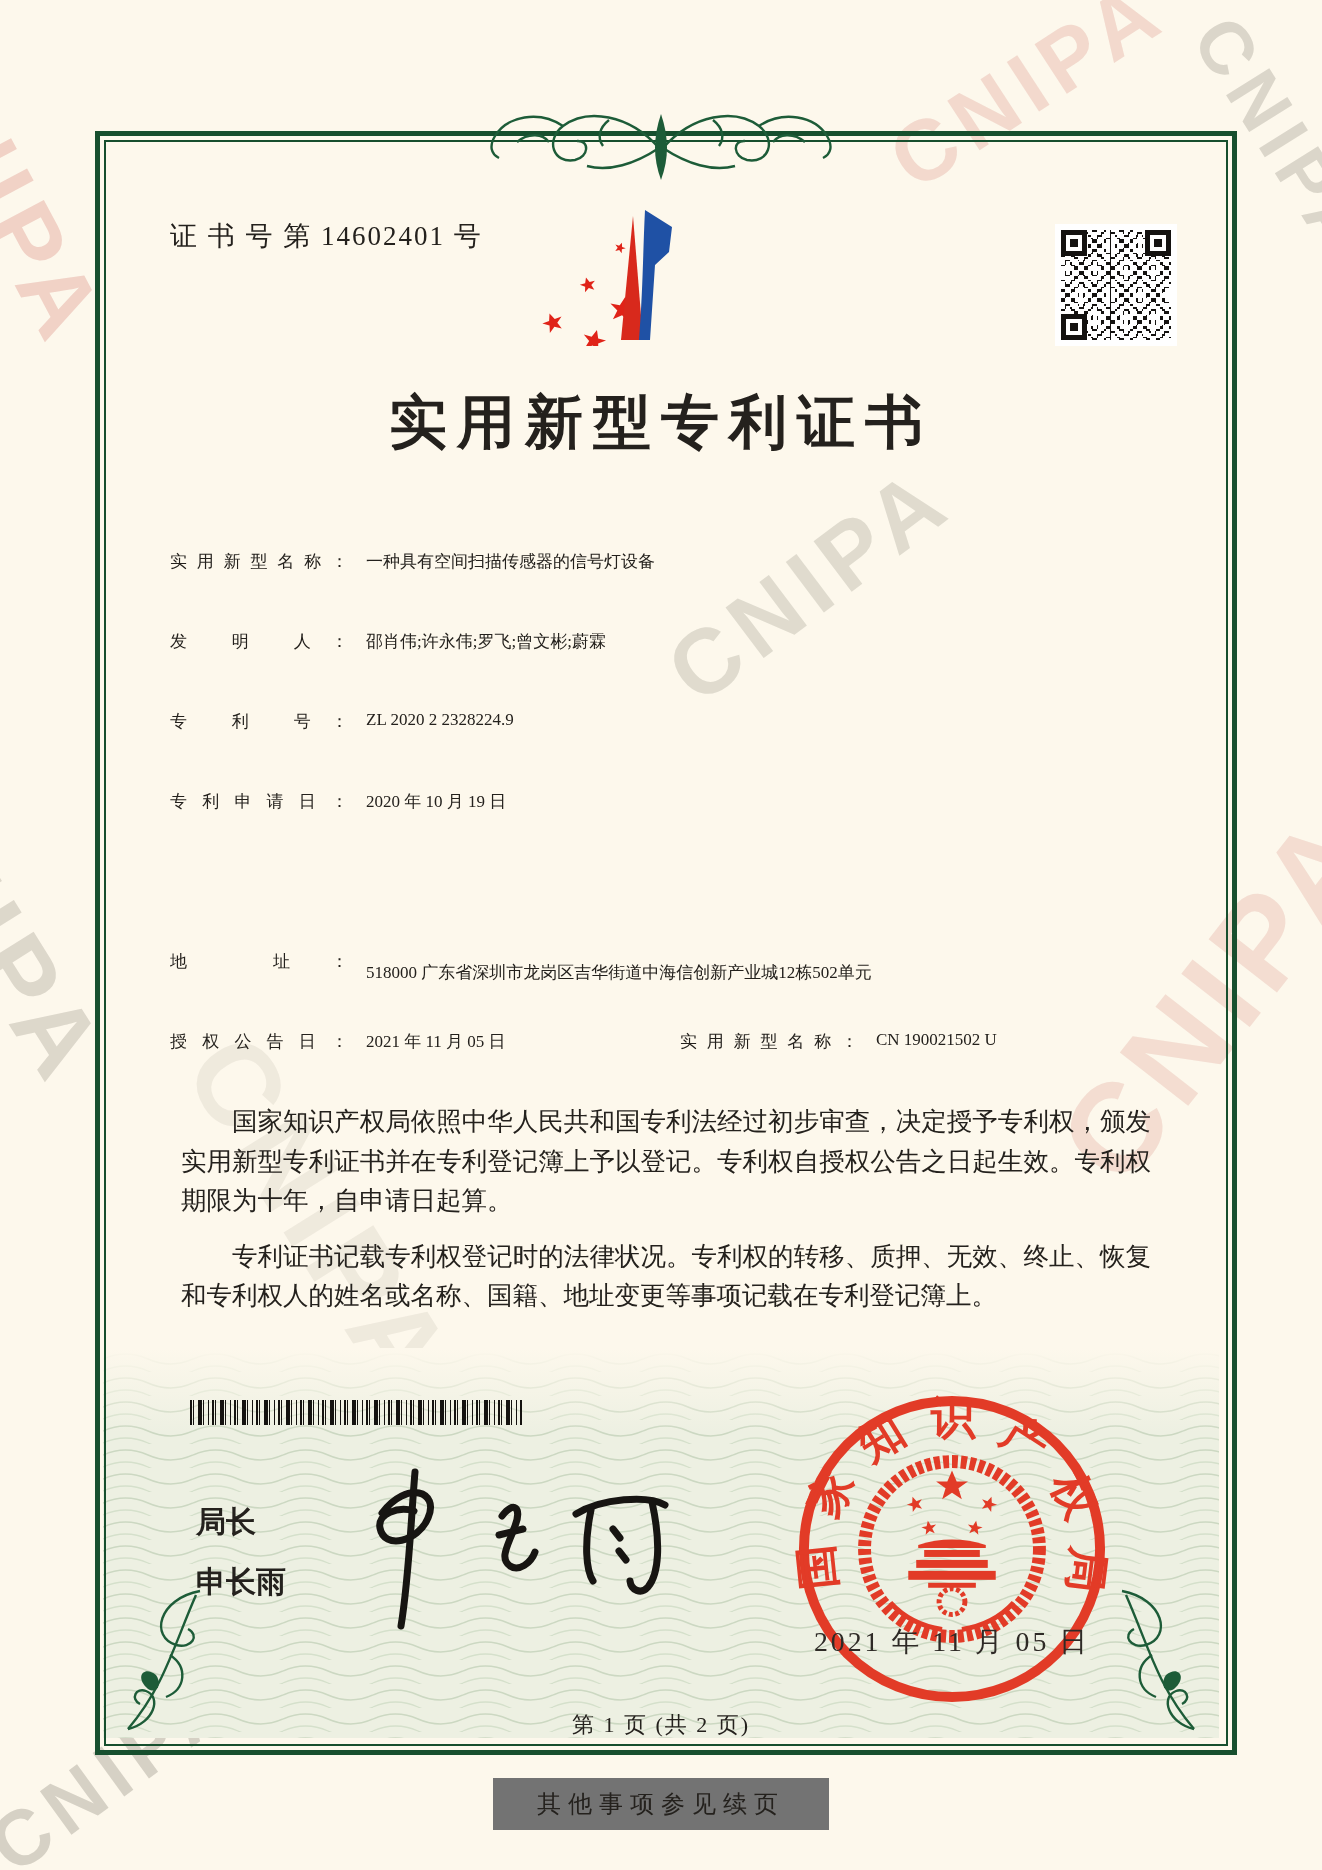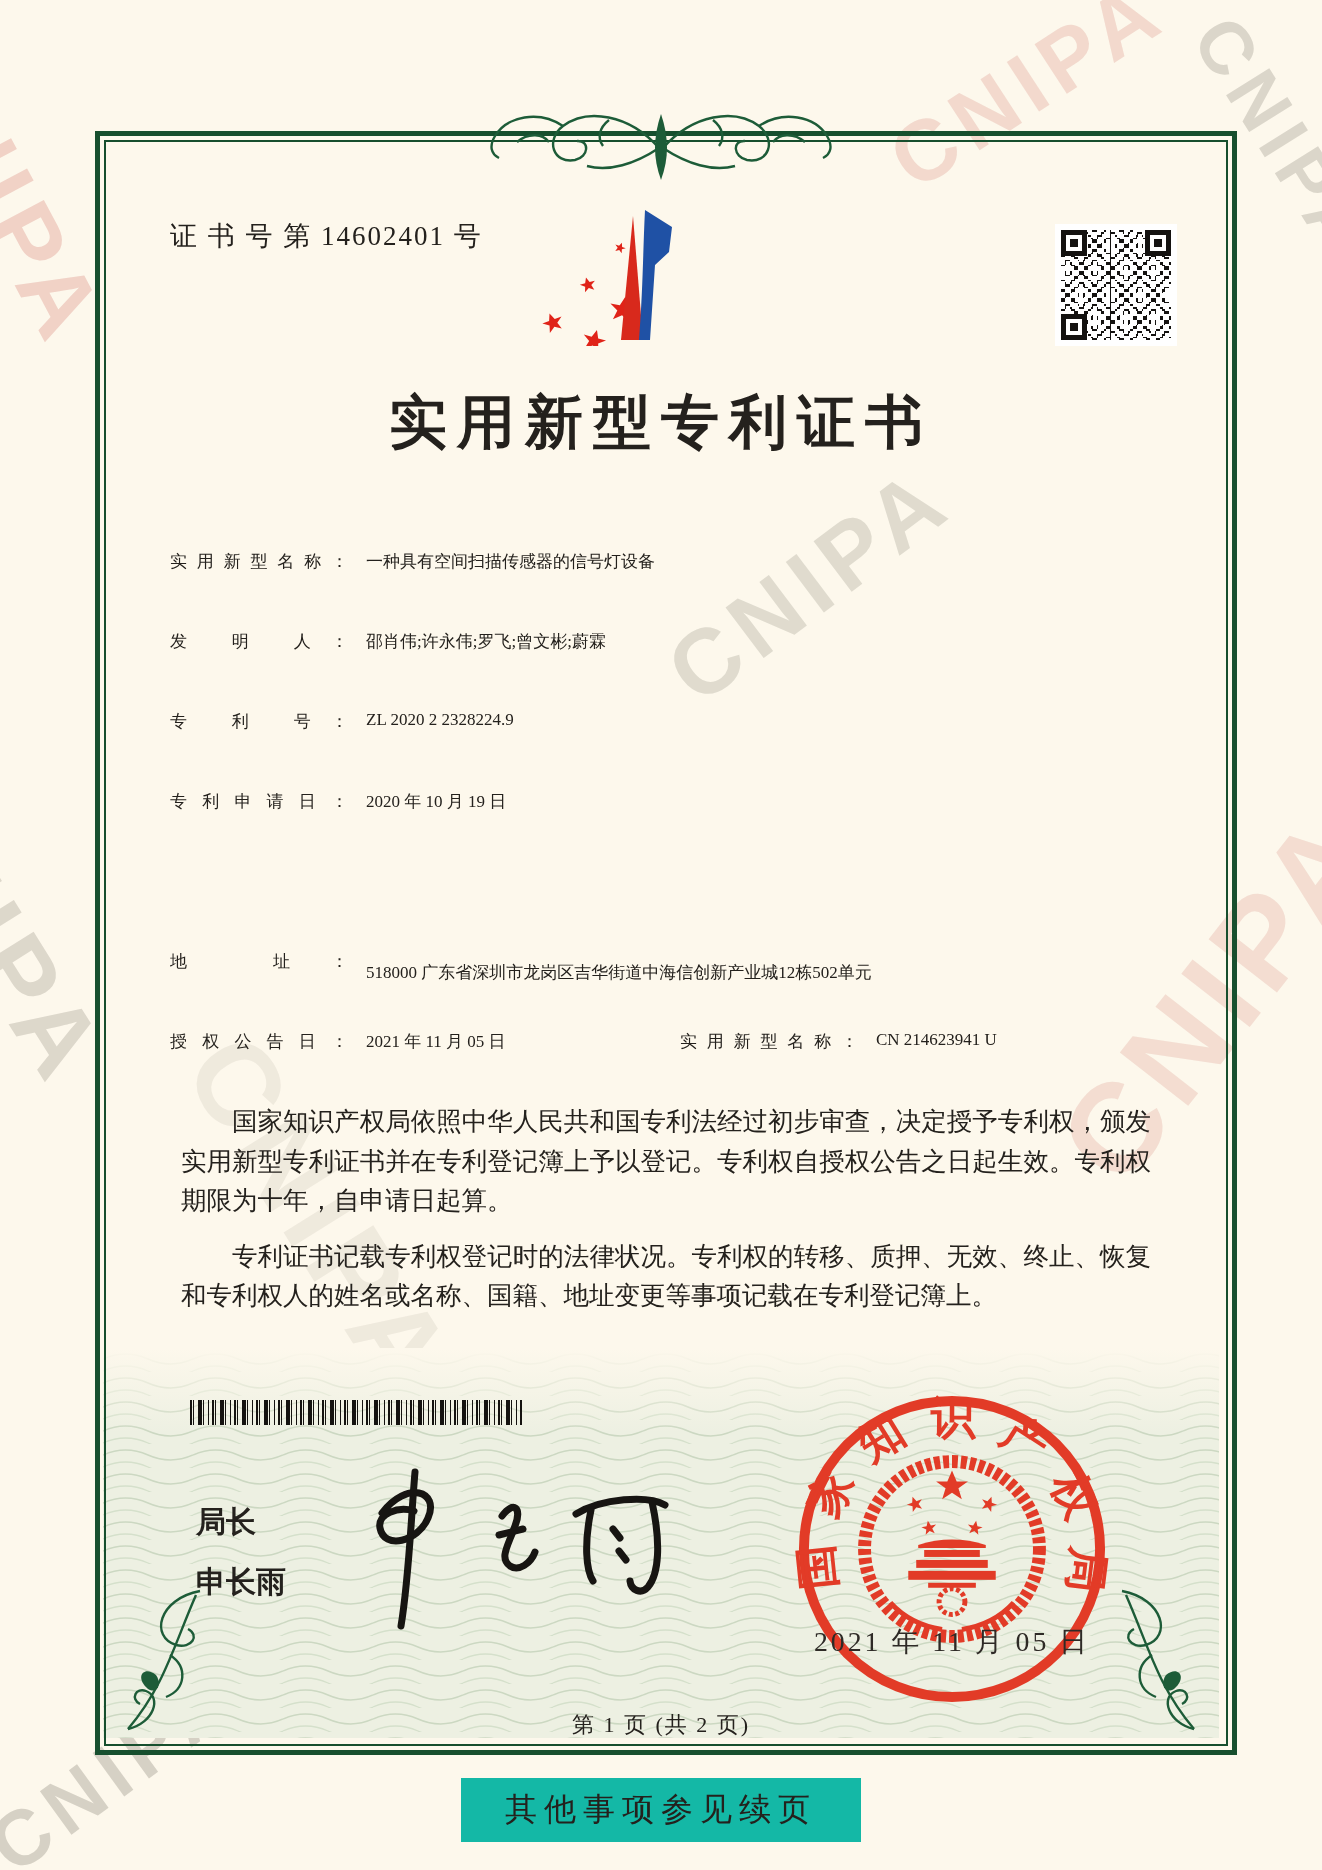--- a/index.html
+++ b/index.html
@@ -68,21 +68,21 @@
   .sig-title,.sig-name{position:absolute;left:196px;z-index:3;
       font-family:"Liberation Sans","DejaVu Sans",sans-serif;font-weight:600;font-size:30px;}
   .sig-title{top:1502px}.sig-name{top:1562px}
   .signature{position:absolute;left:352px;top:1458px;z-index:3;}
   
   .seal{position:absolute;left:793px;top:1390px;z-index:4;}
   
   .pagenum{position:absolute;left:96px;width:1130px;top:1710px;text-align:center;
            font-size:22px;letter-spacing:2px;z-index:3;}
   .contnote{position:absolute;left:50%;transform:translateX(-50%);top:1778px;
-            background:#14b8a6;padding:10px 44px;font-size:32px;letter-spacing:7px;z-index:3;}
+            background:#737373;padding:10px 44px;font-size:24px;letter-spacing:7px;z-index:3;}
 </style>
 </head>
 <body>
 
 <div class="page">
 
   <span class="wm wm-a">CNIPA</span>
   <span class="wm wm-b">CNIPA</span>
   <span class="wm wm-c">CNIPA</span>
   <span class="wm wm-d">CNIPA</span>
@@ -175,21 +175,21 @@
   </div>
   <div class="row r4">
     <span class="lab">专利申请日：</span><span class="val">2020 年 10 月 19 日</span>
   </div>
   <div class="row r6">
     <span class="lab">地 址：</span><span class="val">518000 广东省深圳市龙岗区吉华街道中海信创新产业城12栋502单元</span>
   </div>
   <div class="row r7">
     <span class="lab">授权公告日：</span><span class="val">2021 年 11 月 05 日</span>
     <span class="pair2">
-      <span class="lab">实用新型名称：</span><span class="val">CN 214623941 U</span>
+      <span class="lab">实用新型名称：</span><span class="val">CN 190021502 U</span>
     </span>
   </div>
 
   <div class="paras">
     <p>国家知识产权局依照中华人民共和国专利法经过初步审查，决定授予专利权，颁发实用新型专利证书并在专利登记簿上予以登记。专利权自授权公告之日起生效。专利权期限为十年，自申请日起算。</p>
     <p>专利证书记载专利权登记时的法律状况。专利权的转移、质押、无效、终止、恢复和专利权人的姓名或名称、国籍、地址变更等事项记载在专利登记簿上。</p>
   </div>
 
   <div class="barcode"></div>
 

